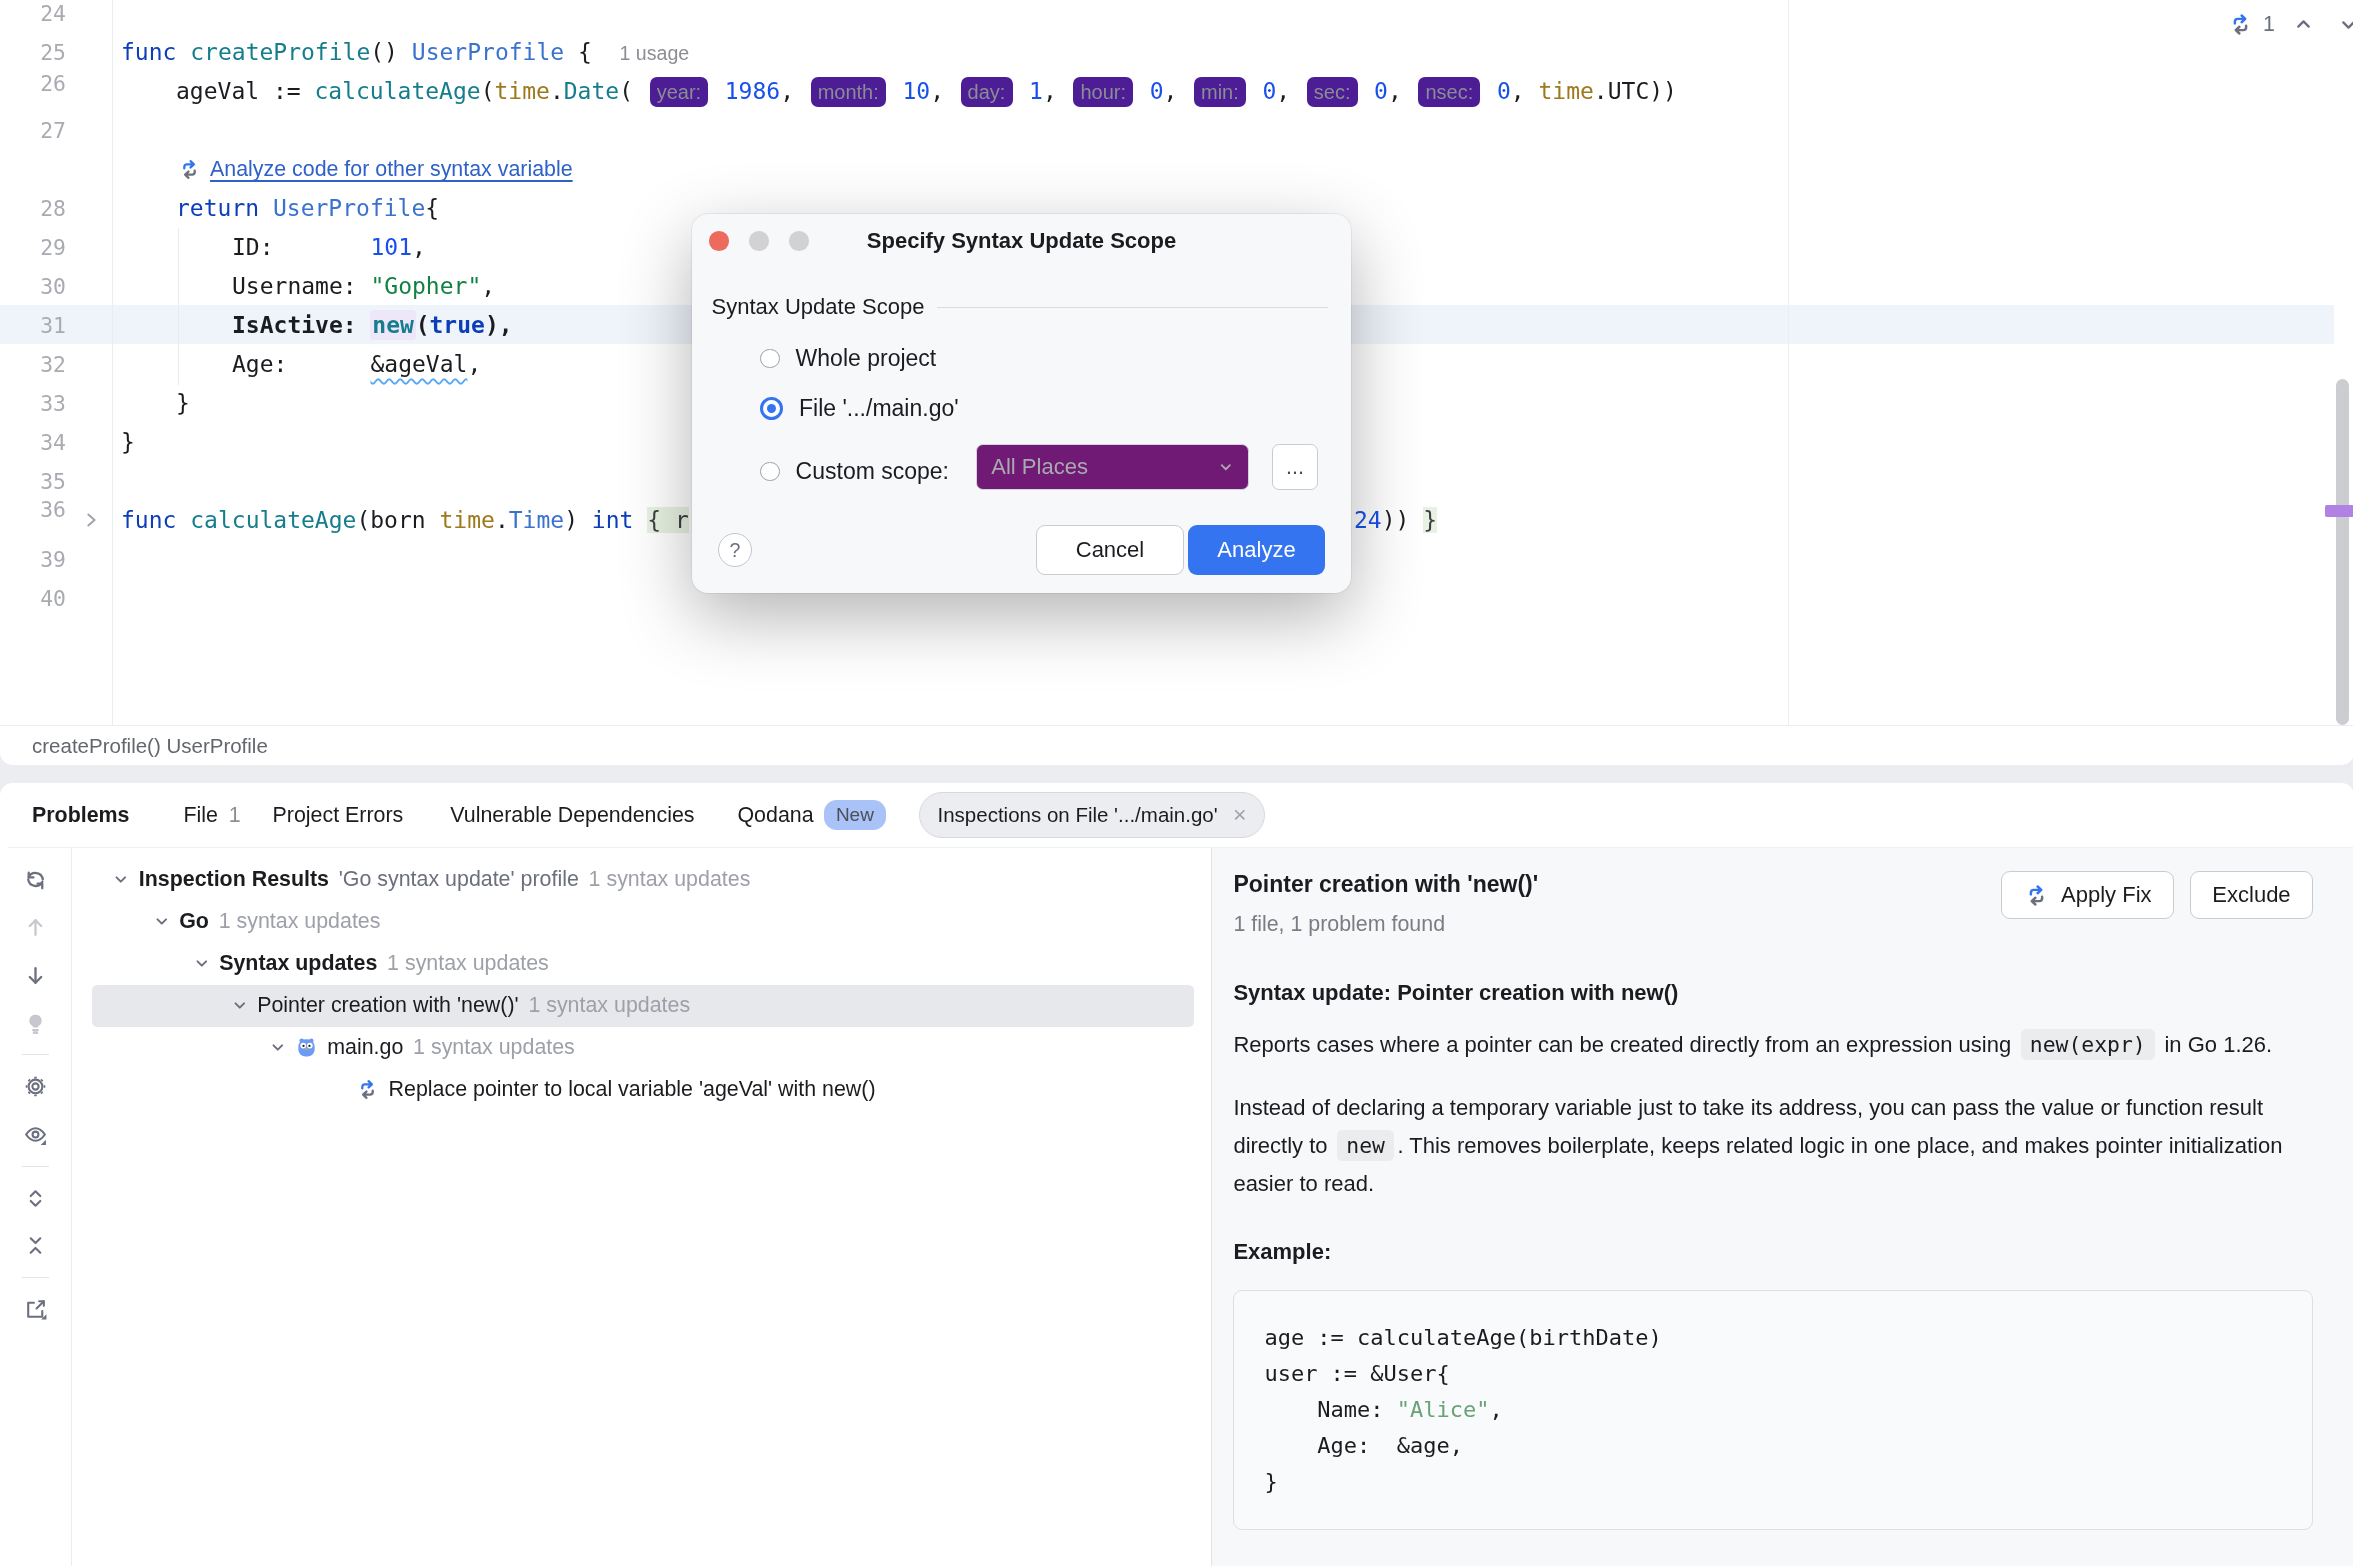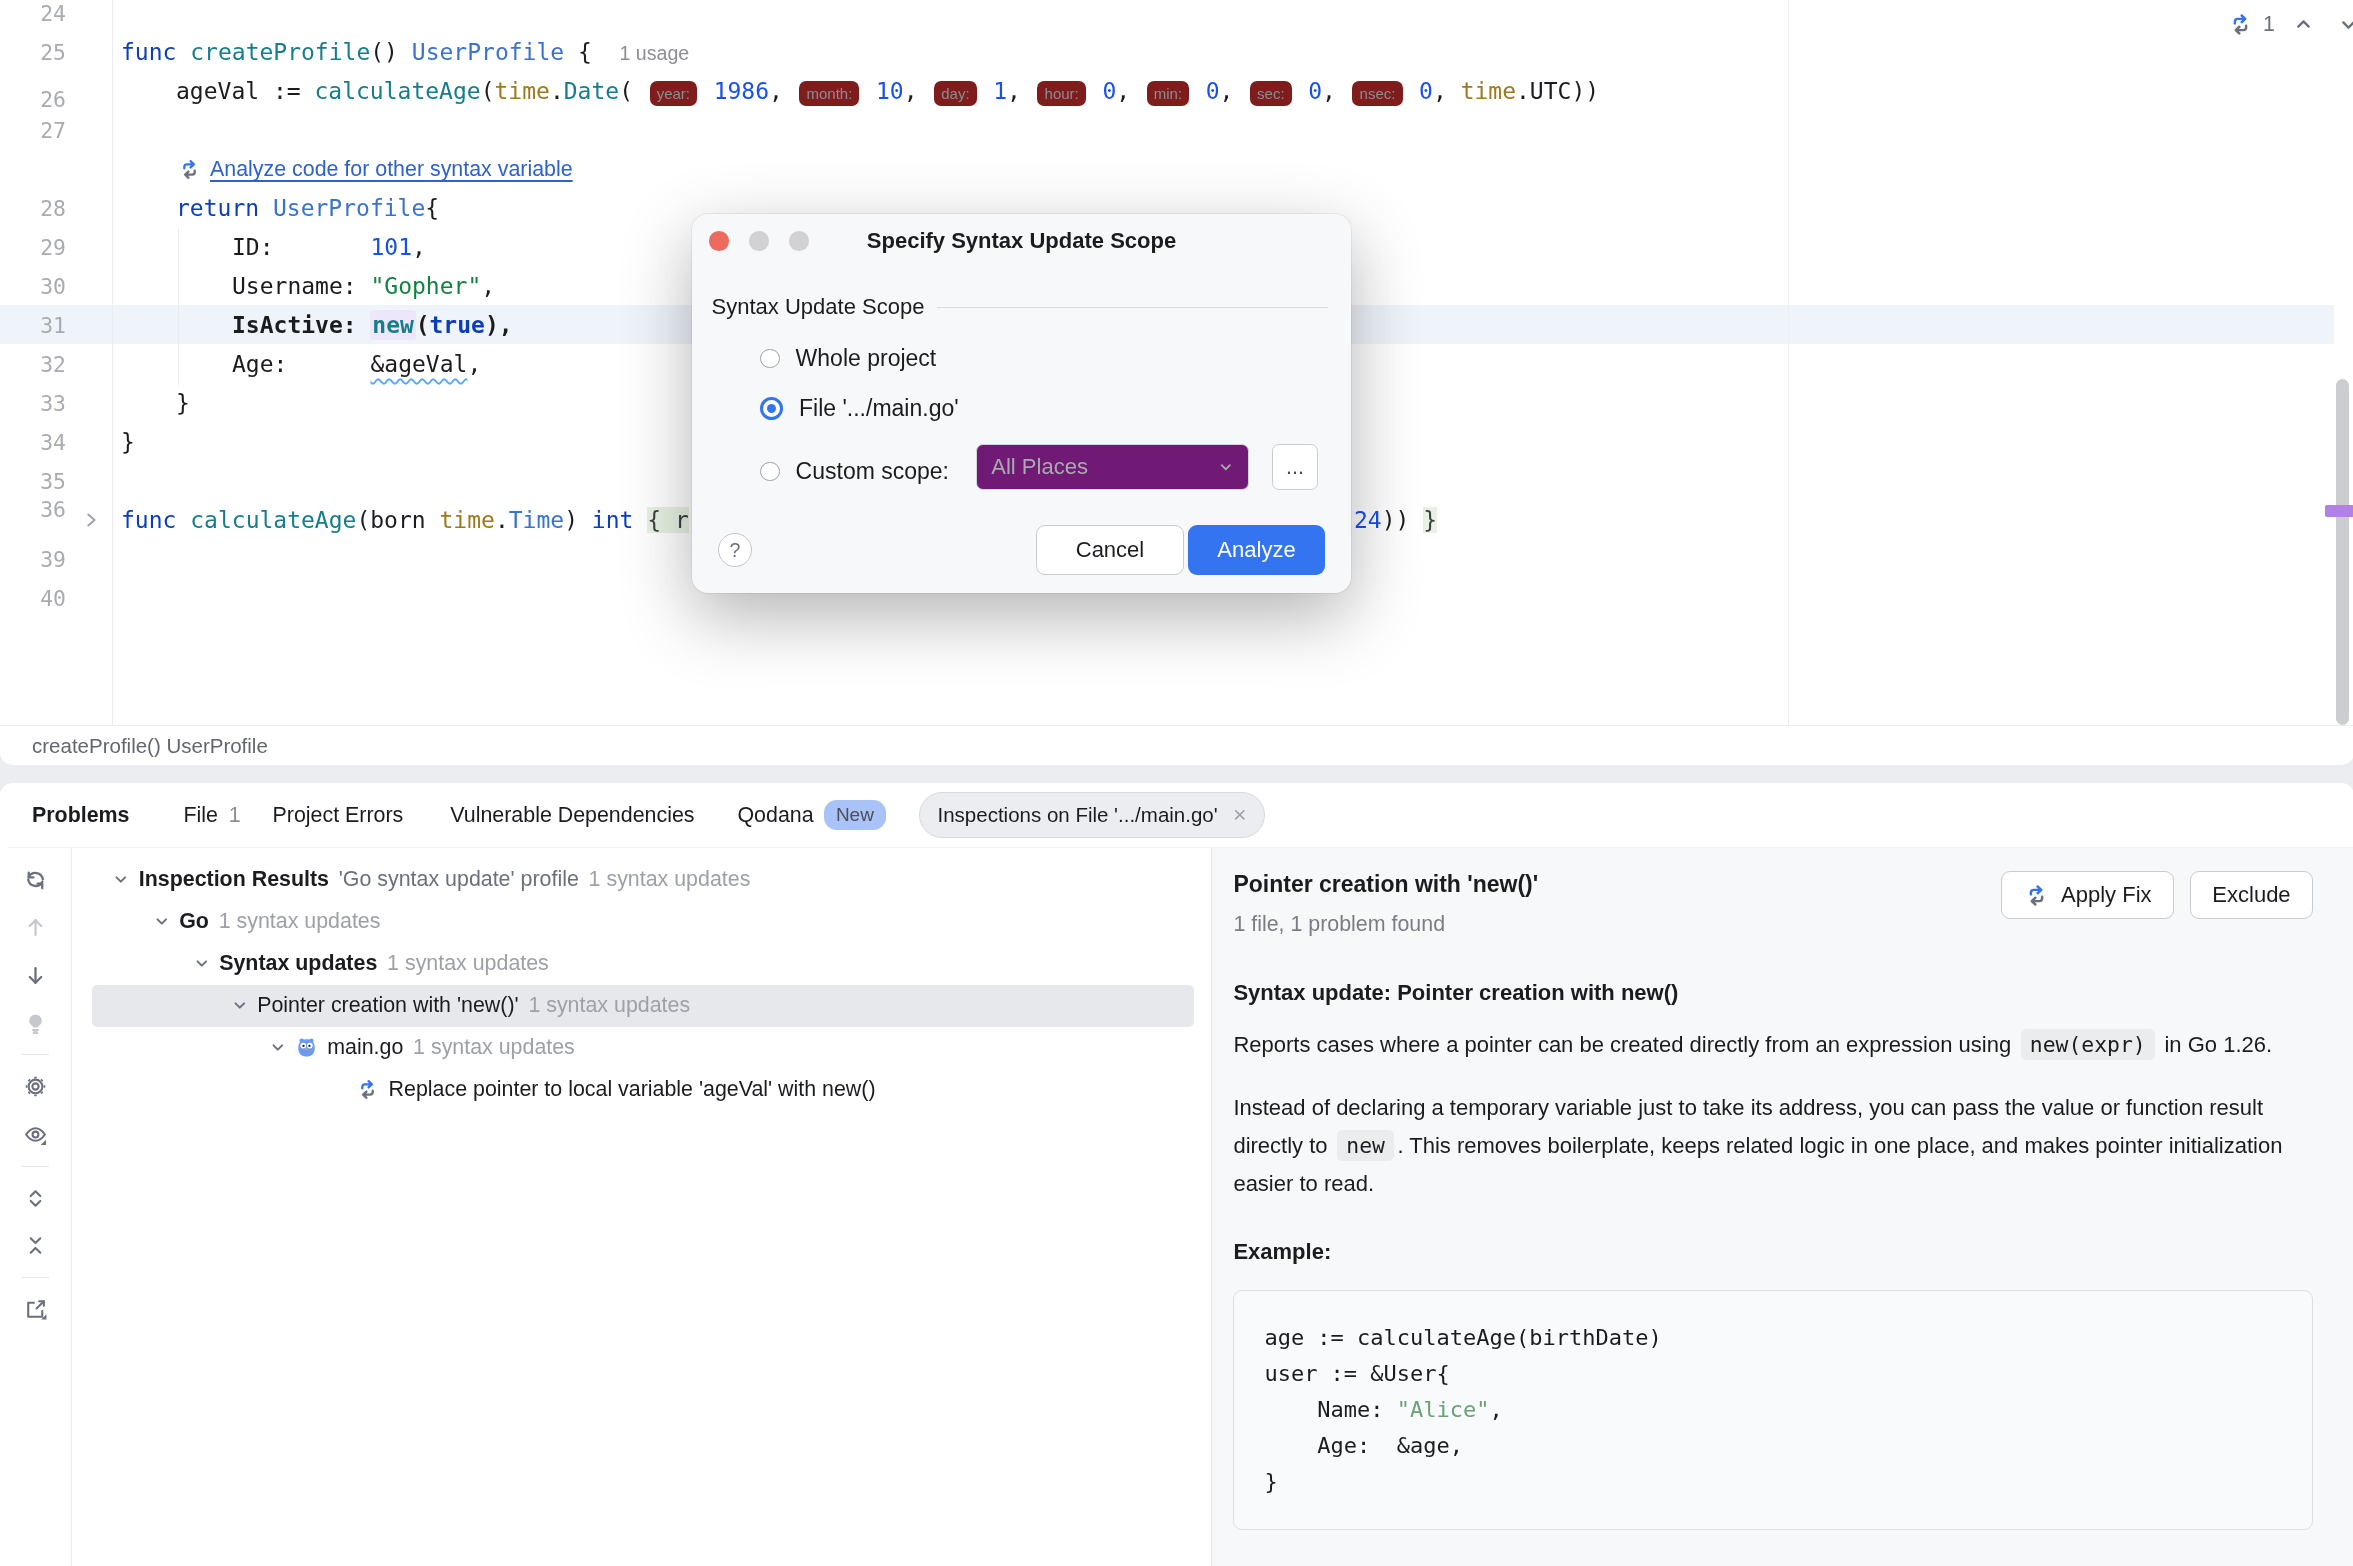--- a/index.html
+++ b/index.html
@@ -19,22 +19,22 @@
                font-family:"DejaVu Sans Mono", monospace; font-size:23px; }
   .tk-plain { color:#1B1C20; }
   .tk-kw   { color:#0B3EB8; }
   .tk-fn   { color:#157D8C; }
   .tk-type { color:#3A72CE; }
   .tk-num  { color:#1750EB; }
   .tk-str  { color:#128241; }
   .tk-str2 { color:#69A276; }
   .tk-pkg  { color:#9E7A1F; }
   .tk-inlay{ color:#8C8E93; font-family:"Liberation Sans",sans-serif; font-size:19.6px; }
-  .tk-hint { color:#8A8D93; background:#7f1d1d; border-radius:7.1px; padding:3.6px 7.1px; margin:0 2.7px;
-             font-family:"Liberation Sans",sans-serif; font-size:15px; }
+  .tk-hint { color:#8A8D93; background:#4c1d95; border-radius:7.1px; padding:3.6px 7.1px; margin:0 2.7px;
+             font-family:"Liberation Sans",sans-serif; font-size:20px; }
   .tk-newhl{ color:#157D8C; background:#EDE7F9; border-radius:3.6px; padding:1.8px 1.8px; }
   .tk-err  { color:#1B1C20; text-decoration:underline wavy #57A8F5 1.8px; text-underline-offset:6.3px; }
   .tk-fold { color:#3B3E43; background:#E7F2E2; }
   .tk-code { font-family:"DejaVu Sans Mono",monospace; font-size:21.4px; background:#EBECEE;
              border-radius:5.4px; padding:2.7px 9px; margin:0 3.6px; }
 
   .inlay-link { position:absolute; left:177px; top:150px; height:39px; display:flex; align-items:center; gap:8px; }
   .inlay-link span { font-size:21.4px; color:#2E62C9; text-decoration:underline; text-underline-offset:3.6px; }
 
   .frag-right { position:absolute; left:1354px; top:501px; }
@@ -164,21 +164,21 @@
 
 <div class="editor-card">
   <div class="cur-line"></div>
   <div class="gutter-sep"></div>
   <div class="indent-guide"></div>
   <div class="margin-guide"></div>
 
   <div>
       <div class="gut-num" style="top: -6.3px;">24</div>
       <div class="gut-num" style="top: 33px;">25</div>
-      <div class="gut-num" style="top: 80px; padding-left: 36px;">26</div>
+      <div class="gut-num" style="top: 64px; padding-left: 36px;">26</div>
       <div class="gut-num" style="top: 111px;">27</div>
       <div class="gut-num" style="top: 189px;">28</div>
       <div class="gut-num" style="top: 228px;">29</div>
       <div class="gut-num" style="top: 267px;">30</div>
       <div class="gut-num" style="top: 306px;">31</div>
       <div class="gut-num" style="top: 345px;">32</div>
       <div class="gut-num" style="top: 384px;">33</div>
       <div class="gut-num" style="top: 423px;">34</div>
       <div class="gut-num" style="top: 462px;">35</div>
       <div class="gut-num" style="top: 490px;">36</div>

